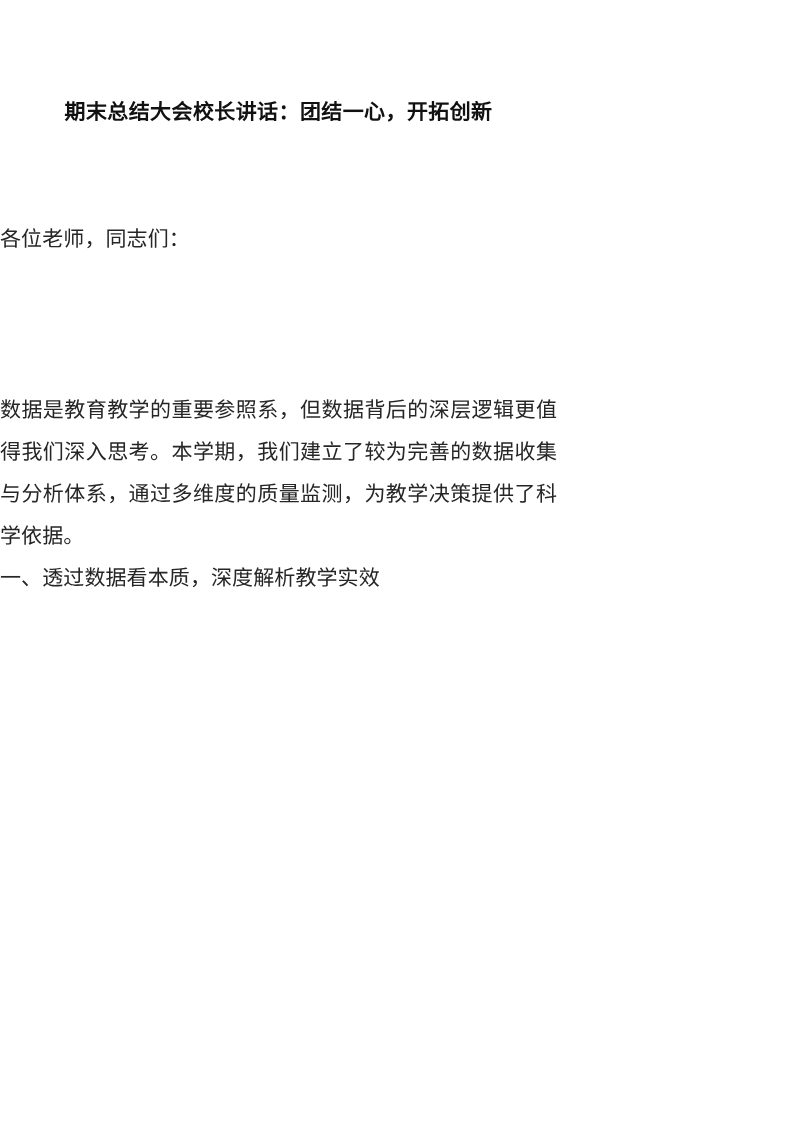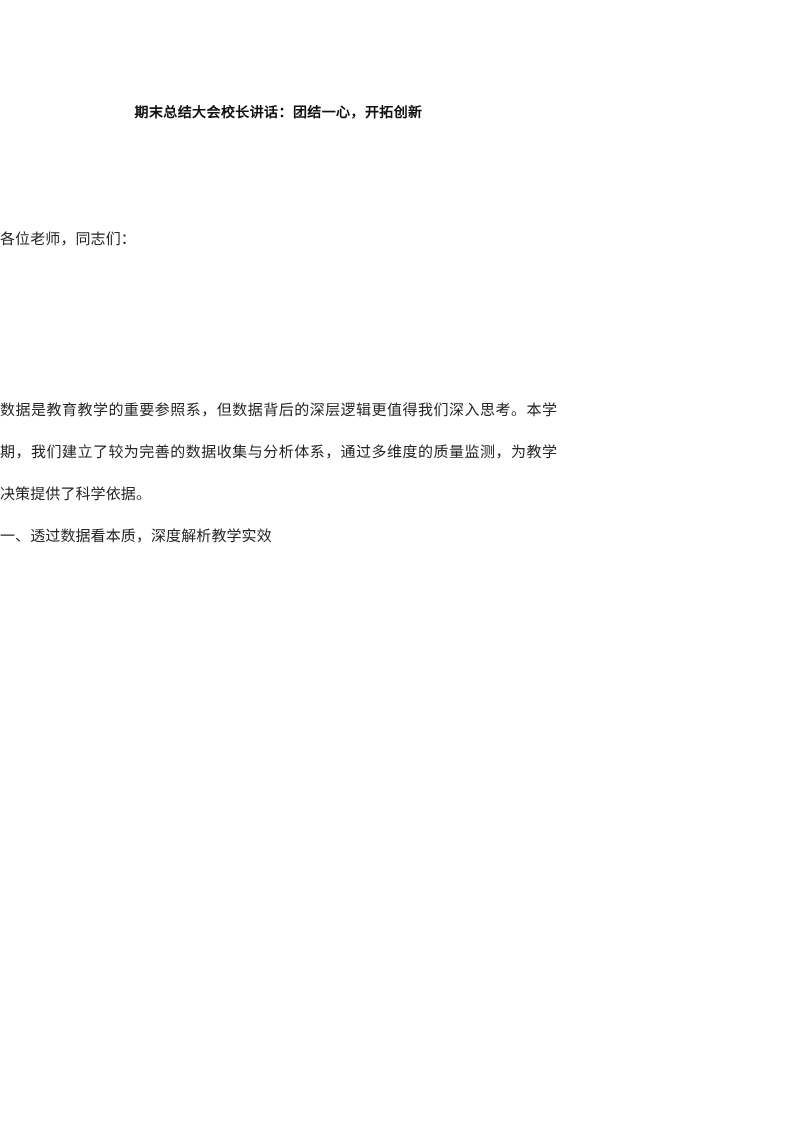--- a/index.html
+++ b/index.html
@@ -15,21 +15,21 @@
     margin: 0 auto;
     background: #ffffff;
     overflow: hidden;
     font-family: "DejaVu Serif", "Liberation Serif", serif;
     color: #232323;
     -webkit-font-smoothing: antialiased;
   }
   .doc-title {
     margin: 0;
     padding: 0;
-    font-size: 14px;
+    font-size: 21px;
     font-weight: bold;
     line-height: 28px;
     letter-spacing: 0.4px;
     color: #111111;
     text-align: center;
     white-space: nowrap;
   }
   .title-block {
     position: absolute;
     left: 0;
@@ -38,21 +38,21 @@
   }
   .body-block {
     position: absolute;
     left: 0;
     top: 218px;
     width: 557px;
   }
   p.para {
     margin: 0;
     padding: 0;
-    font-size: 15px;
+    font-size: 21px;
     line-height: 42px;
     letter-spacing: 0.1px;
     text-align: justify;
     text-justify: inter-ideograph;
     color: #262626;
     word-break: break-all;
   }
   p.para.tight {
     text-align: left;
   }

